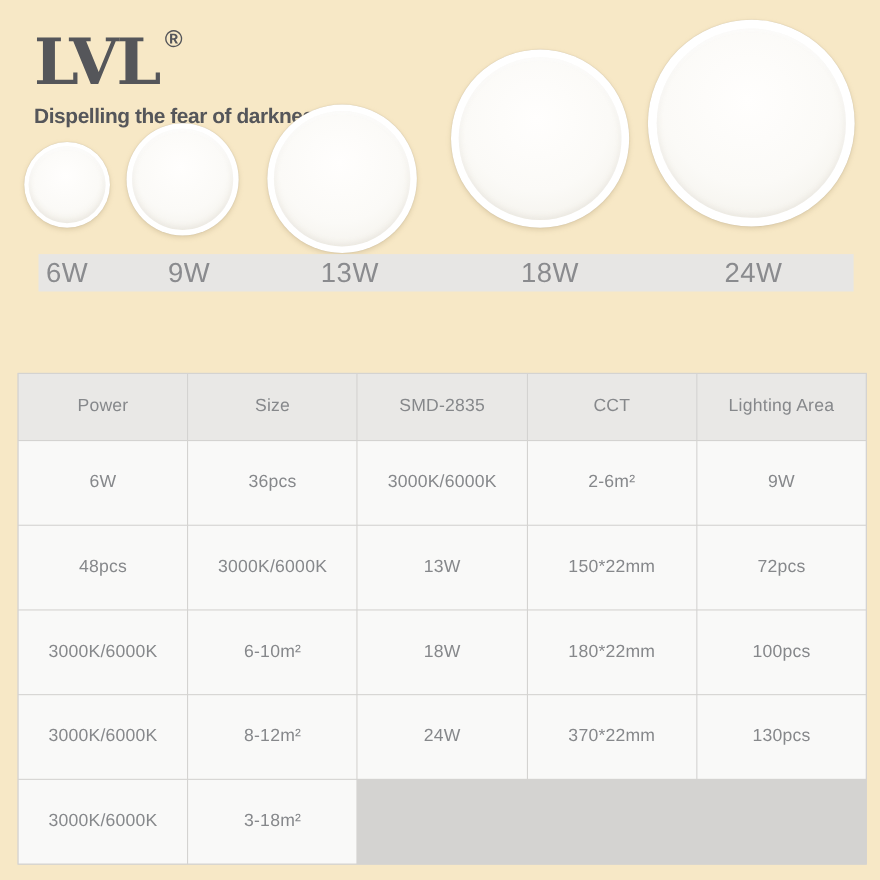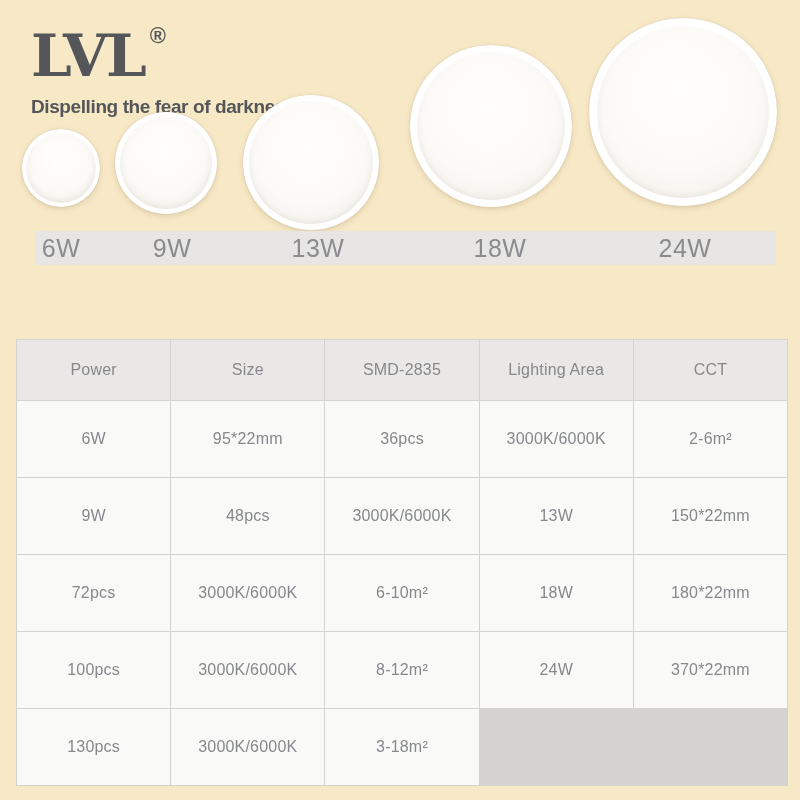--- a/index.html
+++ b/index.html
@@ -140,25 +140,24 @@
     <span class="wlabel wlabel-2">9W</span>
     <span class="wlabel wlabel-3">13W</span>
     <span class="wlabel wlabel-4">18W</span>
     <span class="wlabel wlabel-5">24W</span>
   </div>
 
   <div class="spec-table">
     <div class="cell head">Power</div>
     <div class="cell head">Size</div>
     <div class="cell head">SMD-2835</div>
+    <div class="cell head">CCT</div>
     <div class="cell head">Lighting Area</div>
-    <div class="cell head">CCT</div>
 
     <div class="cell">6W</div>
-    <div class="cell">95*22mm</div>
     <div class="cell">36pcs</div>
     <div class="cell">3000K/6000K</div>
     <div class="cell">2-6m²</div>
 
     <div class="cell">9W</div>
     <div class="cell">48pcs</div>
     <div class="cell">3000K/6000K</div>
 
     <div class="cell">13W</div>
     <div class="cell">150*22mm</div>

